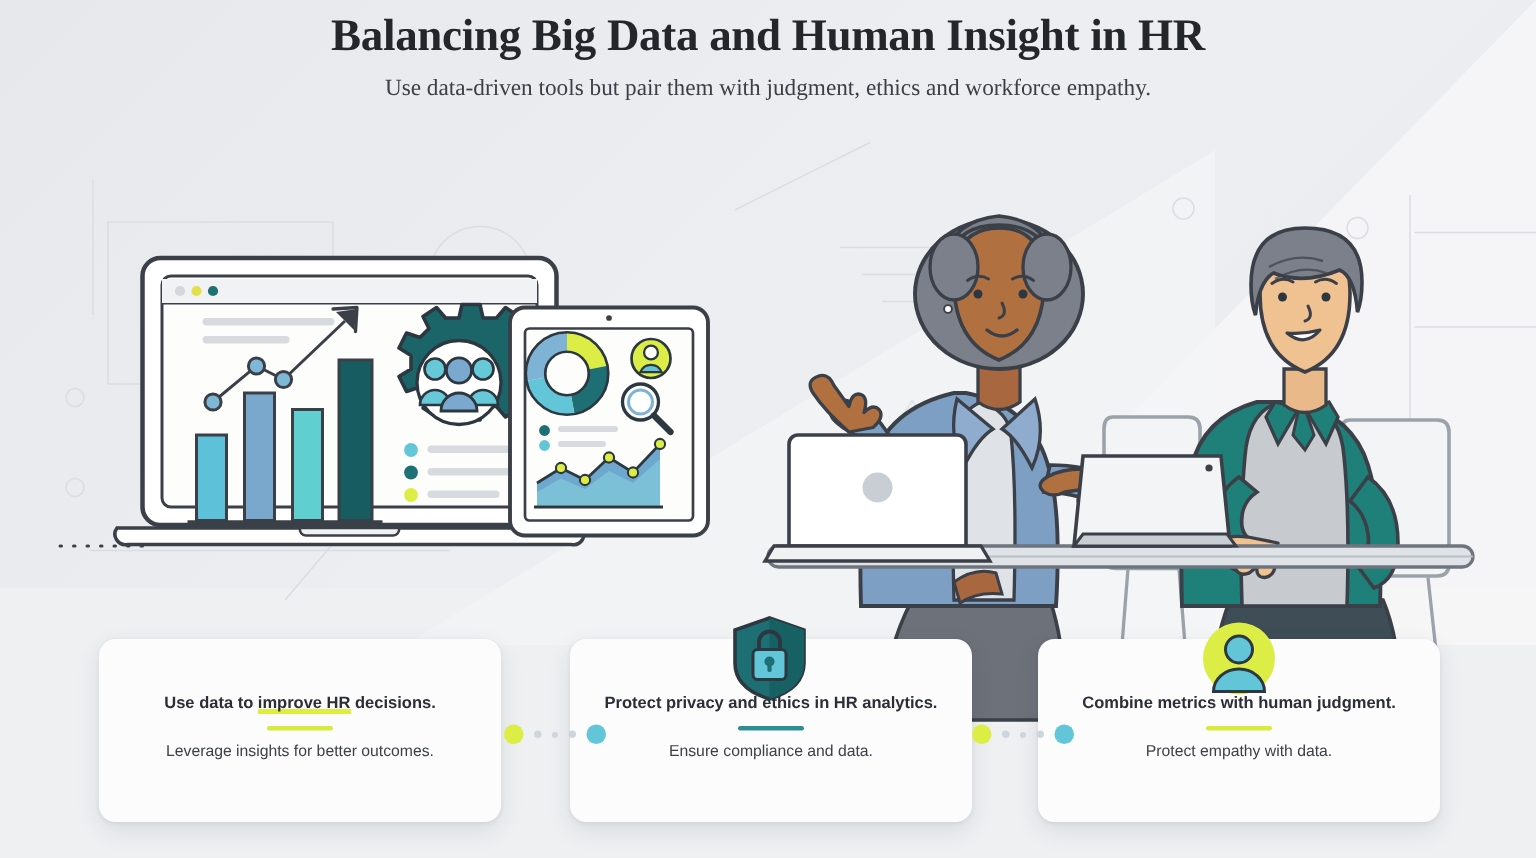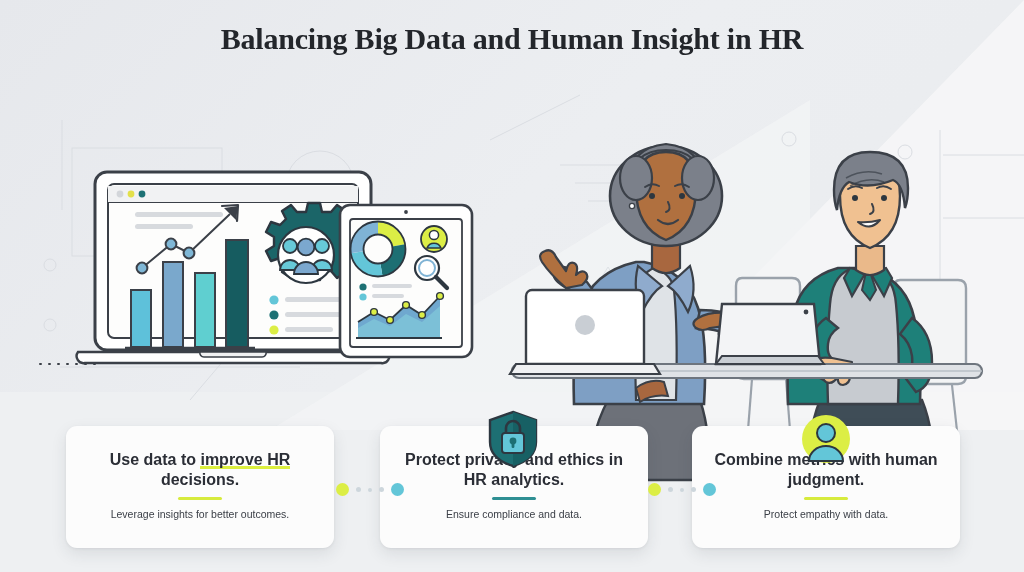--- a/index.html
+++ b/index.html
@@ -14,31 +14,31 @@
   
   .bg-base{position:absolute;inset:0;background:linear-gradient(135deg,#e6e8ec 0%,#eceef1 45%,#e9ebee 100%);}
   .bg-wedge{position:absolute;top:0;right:0;width:420px;height:430px;
      background:#f5f6f7;clip-path:polygon(100% 0,100% 100%,0 100%);opacity:.95;}
   .bg-wedge2{position:absolute;top:100px;left:270px;width:540px;height:330px;
      background:#f3f4f6;clip-path:polygon(0 100%,100% 0,100% 100%);opacity:.75;}
   .bg-bottom{position:absolute;left:0;bottom:0;width:100%;height:180px;background:#eef0f2;}
   .bg-svg{position:absolute;inset:0;}
 
   
-  .header{position:absolute;top:22px;left:0;width:100%;text-align:center;z-index:6;}
+  .header{position:absolute;top:7px;left:0;width:100%;text-align:center;z-index:6;}
   .title{font-family:"Liberation Serif", serif;font-weight:700;font-size:30px;color:#23262b;letter-spacing:-.2px;}
   .subtitle{font-family:"Liberation Serif", serif;font-size:15.5px;color:#3b3f46;margin-top:9px;}
 
   
   .cards{position:absolute;left:0;bottom:24px;width:100%;height:130px;z-index:20;}
   .card{position:absolute;bottom:0;width:268px;height:122px;background:#fcfcfc;
         border-radius:11px;box-shadow:0 6px 16px rgba(40,45,55,.10), 0 1px 3px rgba(40,45,55,.07);
         display:flex;flex-direction:column;align-items:center;justify-content:center;padding:6px 16px 10px;}
   #card1{left:66px;} #card2{left:380px;} #card3{left:692px;}
-  .card-title{font-size:16px;font-weight:700;color:#2b2e36;text-align:center;line-height:1.26;}
+  .card-title{font-size:11px;font-weight:700;color:#2b2e36;text-align:center;line-height:1.26;}
   .hl{background:linear-gradient(to top,#dcef3f 0 3px,transparent 3px 100%);padding-bottom:1px;}
   .divider{width:44px;height:2.5px;border-radius:2px;margin:7px 0 8px;}
   .d-yellow{background:#d7eb3d;} .d-teal{background:#2e8f93;}
   .card-sub{font-size:10.5px;color:#3c4048;}
 
   
   .badge{position:absolute;z-index:22;}
   #badge2{left:487px;bottom:104px;} #badge3{left:800px;bottom:107px;}
 
   
@@ -81,20 +81,21 @@
       <line x1="943" y1="218" x2="1024" y2="218"></line>
       <line x1="560" y1="165" x2="625" y2="165"></line>
       <line x1="575" y1="183" x2="625" y2="183"></line>
       <line x1="588" y1="201" x2="625" y2="201"></line>
       <line x1="60" y1="367" x2="300" y2="367"></line>
     </g>
   </svg>
 
   <div class="header">
     <div class="title">Balancing Big Data and Human Insight in HR</div>
+    <div class="subtitle">Use data-driven tools but pair them with judgment, ethics and workforce empathy.</div>
   </div>
 
   <svg class="illu" viewBox="0 0 1024 572">
 
     <g>
       <rect x="95" y="172" width="276" height="178" rx="12" fill="#ffffff" stroke="#3b4048" stroke-width="3"></rect>
       <rect x="108" y="184" width="250" height="154" rx="6" fill="#fdfdfc" stroke="#3b4048" stroke-width="2"></rect>
       <path d="M108 202 h250" stroke="#3b4048" stroke-width="2"></path>
       <rect x="108" y="186" width="250" height="16" fill="#f1f2f3"></rect>
       <circle cx="120" cy="194" r="3.4" fill="#d3d6da"></circle>

